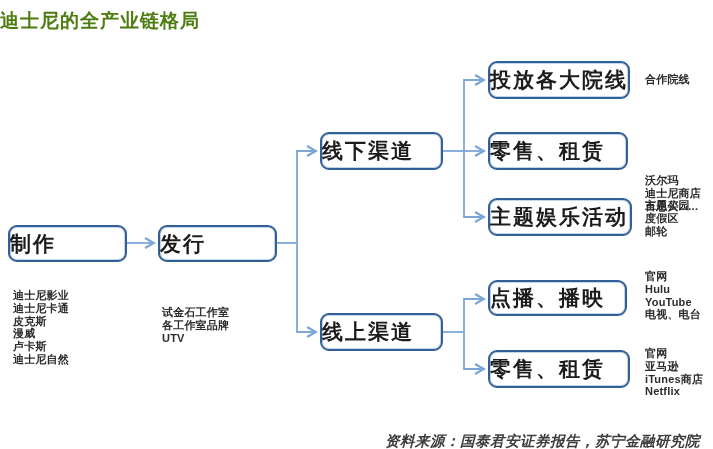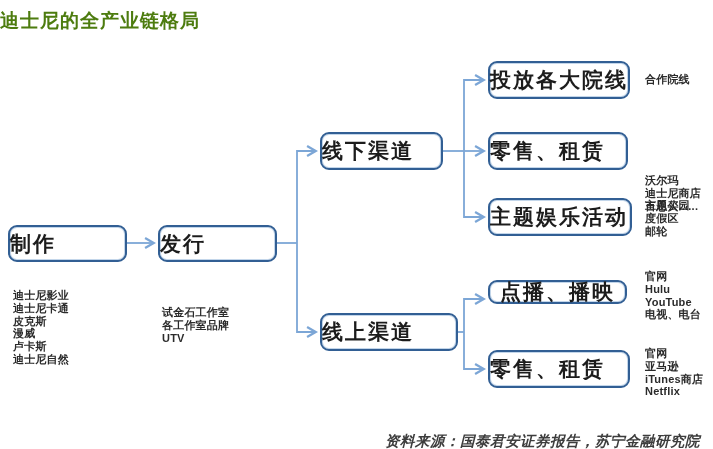--- a/index.html
+++ b/index.html
@@ -71,37 +71,37 @@
   </div>
 
   <div class="node" style="left:158px;top:225px;width:119px;height:37px;">
     <span>发行</span>
   </div>
 
   <div class="node" style="left:320px;top:132px;width:123px;height:38px;">
     <span>线下渠道</span>
   </div>
 
-  <div class="node" style="left:320px;top:313px;width:138px;height:38px;">
+  <div class="node" style="left:320px;top:313px;width:123px;height:38px;">
     <span>线上渠道</span>
   </div>
 
   <div class="node" style="left:488px;top:61px;width:142px;height:38px;">
     <span>投放各大院线</span>
   </div>
 
   <div class="node" style="left:488px;top:132px;width:140px;height:38px;">
     <span>零售、租赁</span>
   </div>
 
   <div class="node" style="left:488px;top:198px;width:144px;height:38px;font-family:Liberation Mono, monospace;">
     <span>主题娱乐活动</span>
   </div>
 
-  <div class="node" style="left:488px;top:280px;width:139px;height:24px;padding-left:10px;">
+  <div class="node" style="left:488px;top:280px;width:139px;height:36px;">
     <span>点播、播映</span>
   </div>
 
   <div class="node" style="left:488px;top:350px;width:142px;height:38px;">
     <span>零售、租赁</span>
   </div>
 
   <div class="note" style="left:13px;top:289px;">迪士尼影业
 迪士尼卡通
 皮克斯

